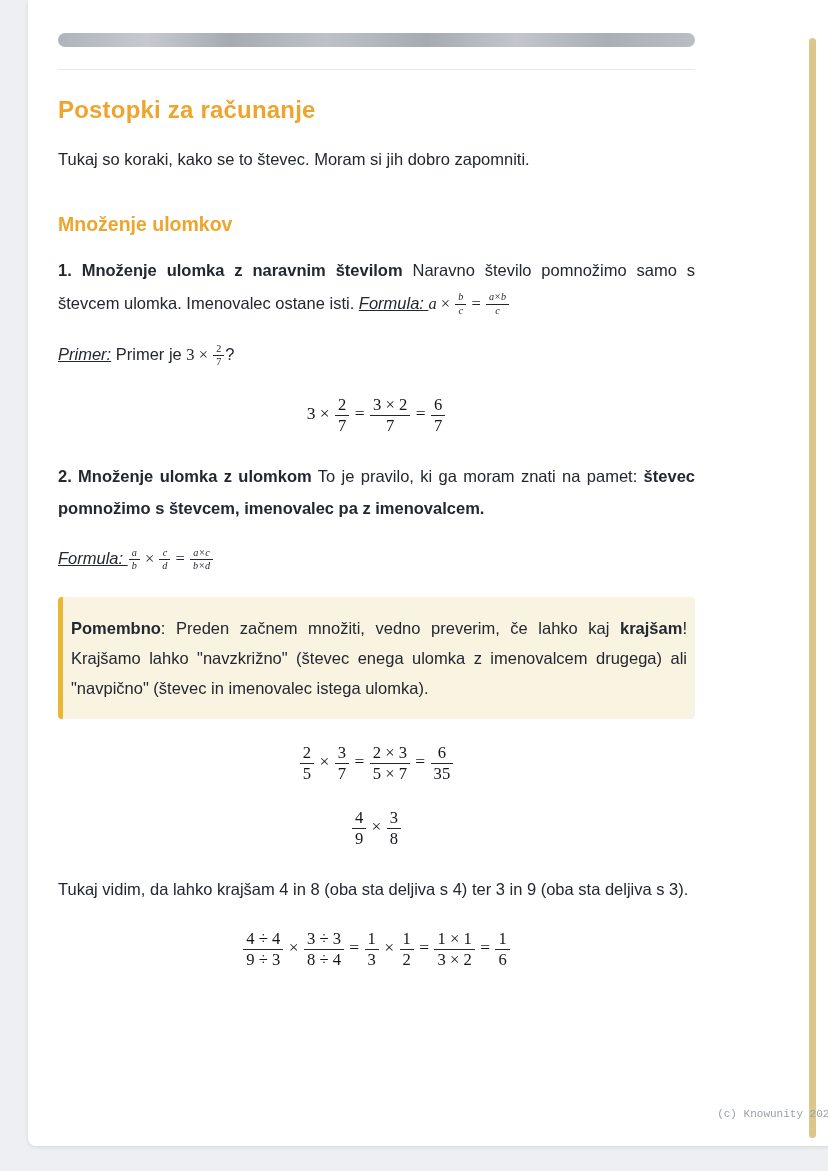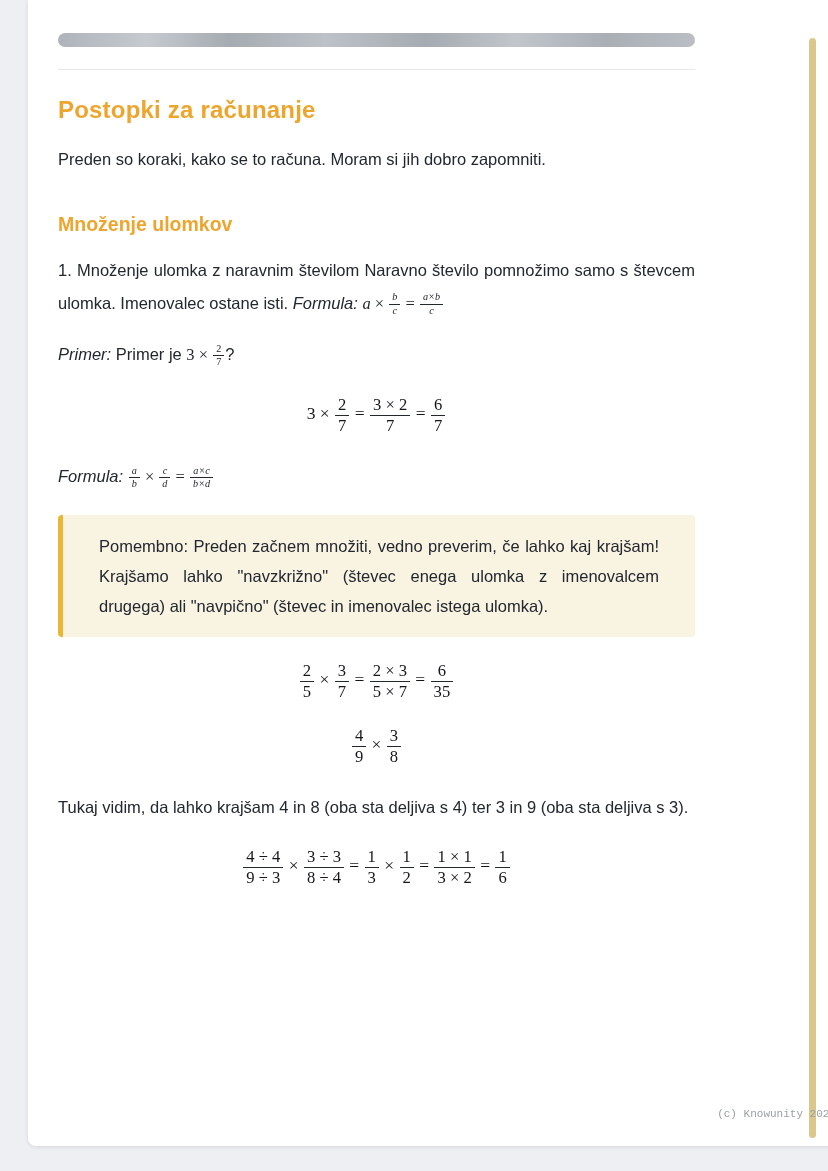--- a/index.html
+++ b/index.html
@@ -50,22 +50,22 @@
     margin-top:38px;
     font-size:19.5px; line-height:1.2; font-weight:700;
     color:var(--accent,#eea52d);
   }
   p.body {
     margin-top:18px;
     font-size:16.5px;
     line-height:1.95;
     text-align:justify;
   }
-  .tk-b { font-weight:400; }
-  .tk-i { font-style:italic; }
+  .tk-b { font-weight:700; }
+  .tk-i { font-style:italic;text-decoration:underline; }
   .tk-m  { font-family:"Liberation Serif","DejaVu Serif",serif; }
   .tk-mi { font-family:"Liberation Serif","DejaVu Serif",serif; font-style:italic; }
   .frac {
     display:inline-block; text-align:center; vertical-align:middle;
     font-family:"Liberation Serif","DejaVu Serif",serif;
     margin:0 1px;
   }
   .frac.it { font-style:italic; }
   .frac .num, .frac .den { display:block; line-height:1.2; padding:0 3px; }
   .frac .den { border-top:1px solid #232730; }
@@ -76,21 +76,21 @@
     font-family:"Liberation Serif","DejaVu Serif",serif;
     font-size:17.5px;
     color:#14161c;
   }
   .math-display .frac { font-size:0.95em; }
   .callout {
     margin-top:22px;
     background:var(--callout_bg,#f9f3e1);
     border-left:5px solid var(--callout_border,#e9b833);
     border-radius:4px;
-    padding:16px 36px;
+    padding:16px 8px;
     font-size:16.5px;
     line-height:1.82;
     text-align:justify;
   }
   .footer {
     position:absolute; right:12px; bottom:26px;
     font-size:11px; color:#9aa0a8;
     z-index:3;
     font-family:Liberation Mono, monospace;
   }
@@ -100,30 +100,31 @@
 
 <div class="page">
   <div class="accent-strip"></div>
 
   <div class="content">
     <div class="blur-bar"></div>
     <hr class="divider">
 
     <h1 class="title">Postopki za računanje</h1>
 
-    <p class="body">Preden so koraki, kako se to računa. Moram si jih dobro zapomniti.</p>
+    <p class="body">Tukaj so koraki, kako se to števec. Moram si jih dobro zapomniti.</p>
 
     <h2 class="section">Množenje ulomkov</h2>
 
     <p class="body"><span class="tk-b">1. Množenje ulomka z naravnim številom</span><span class="tk-t"> Naravno število pomnožimo samo s števcem ulomka. Imenovalec ostane isti. </span><span class="tk-i">Formula: </span><span class="tk-mi">a</span><span class="tk-m"> × </span><span class="frac it"><span class="num">b</span><span class="den">c</span></span><span class="tk-m"> = </span><span class="frac it"><span class="num">a×b</span><span class="den">c</span></span></p>
 
     <p class="body"><span class="tk-i">Primer:</span><span class="tk-t"> Primer je </span><span class="tk-m">3 × </span><span class="frac"><span class="num">2</span><span class="den">7</span></span><span class="tk-t">?</span></p>
 
     <div class="math-display"><span class="tk-m">3 × </span><span class="frac"><span class="num">2</span><span class="den">7</span></span><span class="tk-m"> = </span><span class="frac"><span class="num">3 × 2</span><span class="den">7</span></span><span class="tk-m"> = </span><span class="frac"><span class="num">6</span><span class="den">7</span></span></div>
 
+    <p class="body"><span class="tk-b">2. Množenje ulomka z ulomkom</span><span class="tk-t"> To je pravilo, ki ga moram znati na pamet: </span><span class="tk-b">števec pomnožimo s števcem, imenovalec pa z imenovalcem.</span></p>
 
     <p class="body"><span class="tk-i">Formula: </span><span class="frac it"><span class="num">a</span><span class="den">b</span></span><span class="tk-m"> × </span><span class="frac it"><span class="num">c</span><span class="den">d</span></span><span class="tk-m"> = </span><span class="frac it"><span class="num">a×c</span><span class="den">b×d</span></span></p>
 
     <div class="callout"><span class="tk-b">Pomembno</span><span class="tk-t">: Preden začnem množiti, vedno preverim, če lahko kaj </span><span class="tk-b">krajšam</span><span class="tk-t">! Krajšamo lahko "navzkrižno" (števec enega ulomka z imenovalcem drugega) ali "navpično" (števec in imenovalec istega ulomka).</span></div>
 
 
     <div class="math-display"><span class="frac"><span class="num">2</span><span class="den">5</span></span><span class="tk-m"> × </span><span class="frac"><span class="num">3</span><span class="den">7</span></span><span class="tk-m"> = </span><span class="frac"><span class="num">2 × 3</span><span class="den">5 × 7</span></span><span class="tk-m"> = </span><span class="frac"><span class="num">6</span><span class="den">35</span></span></div>
 
 
     <div class="math-display"><span class="frac"><span class="num">4</span><span class="den">9</span></span><span class="tk-m"> × </span><span class="frac"><span class="num">3</span><span class="den">8</span></span></div>

